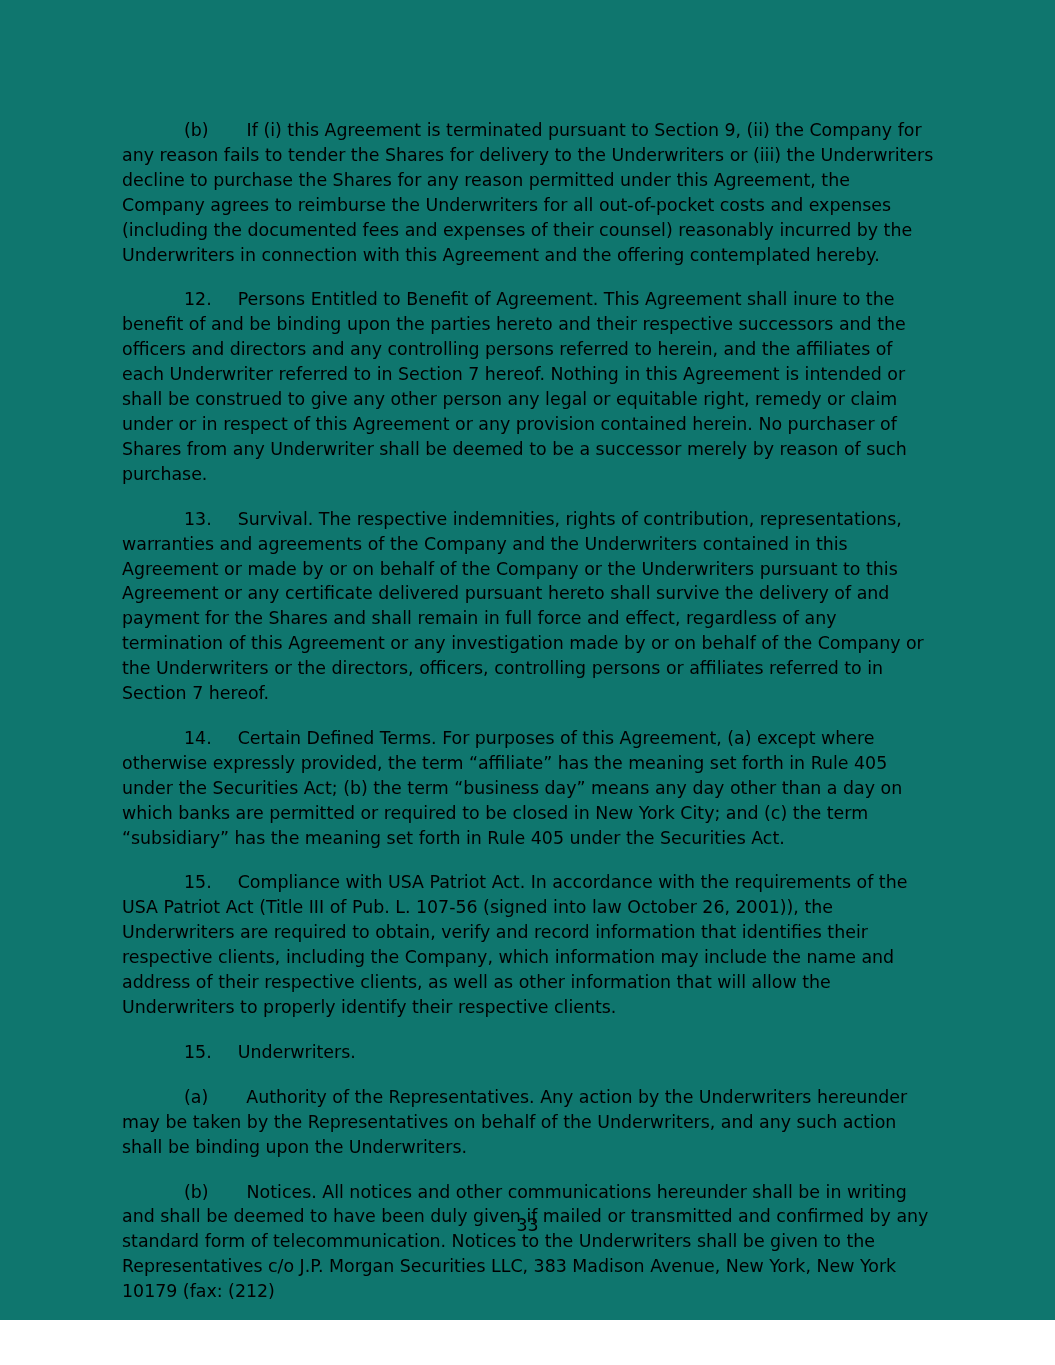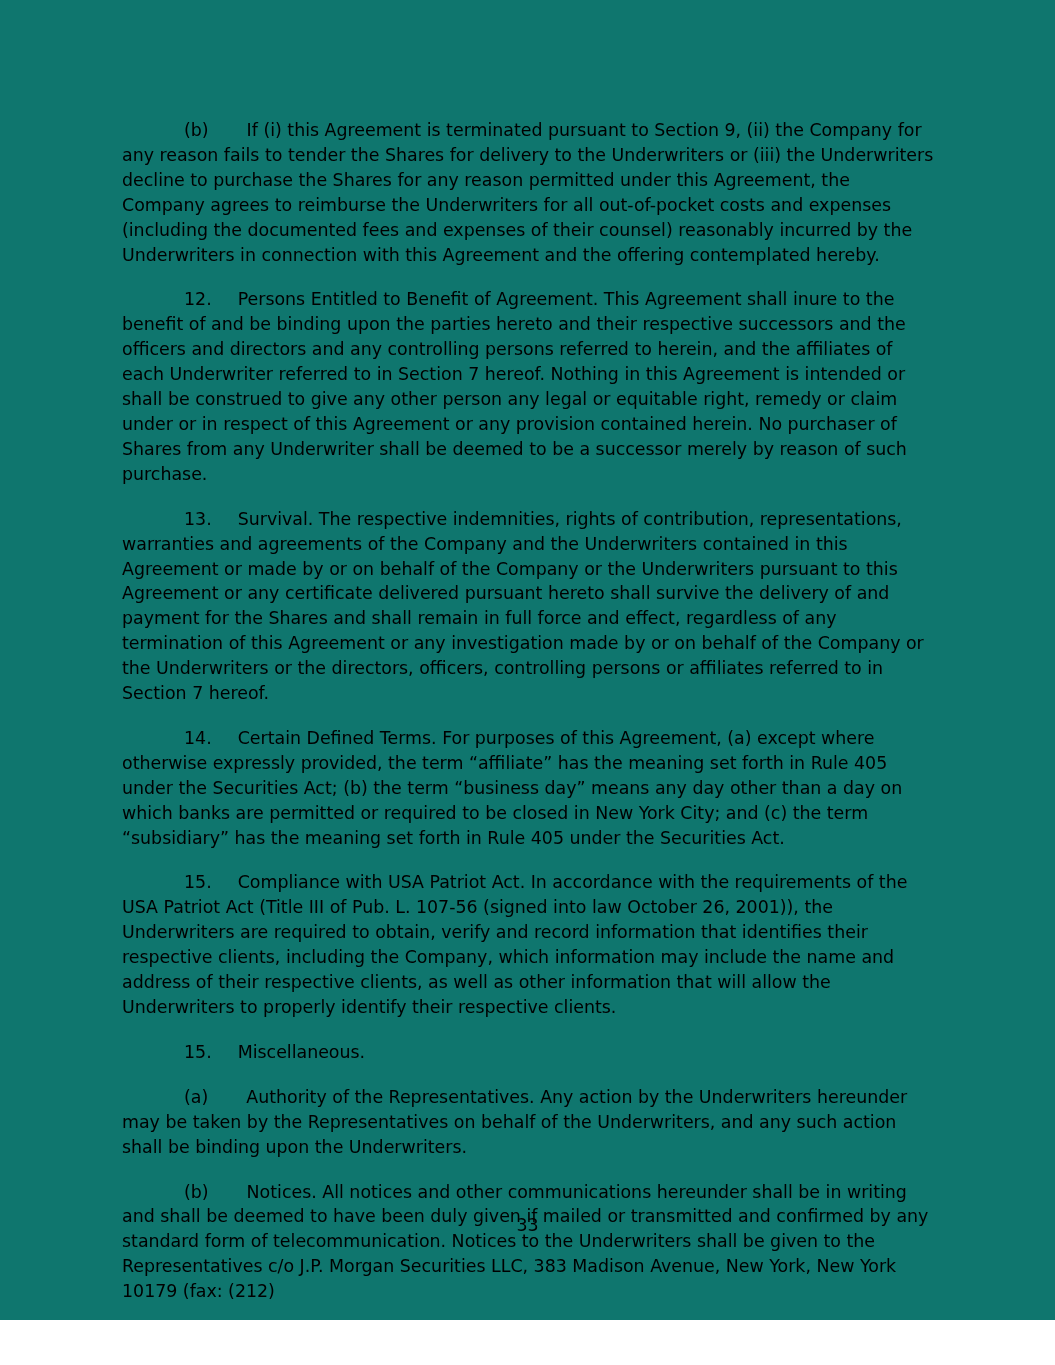--- a/index.html
+++ b/index.html
@@ -65,18 +65,18 @@
 </head>
 <body>
 
 <div class="page">
   <div class="content" id="body">
       <p class="para"><span class="indent"></span><span class="num">(b)</span><span class="gap-md"></span><span>If (i) this Agreement is terminated pursuant to Section 9, (ii) the Company for any reason fails to tender the Shares for delivery to the Underwriters or (iii) the Underwriters decline to purchase the Shares for any reason permitted under this Agreement, the Company agrees to reimburse the Underwriters for all out-of-pocket costs and expenses (including the documented fees and expenses of their counsel) reasonably incurred by the Underwriters in connection with this Agreement and the offering contemplated hereby.</span></p>
       <p class="para"><span class="indent"></span><span class="num">12.</span><span class="gap-sm"></span><span class="u">Persons Entitled to Benefit of Agreement</span><span>.  This Agreement shall inure to the benefit of and be binding upon the parties hereto and their respective successors and the officers and directors and any controlling persons referred to herein, and the affiliates of each Underwriter referred to in Section 7 hereof.  Nothing in this Agreement is intended or shall be construed to give any other person any legal or equitable right, remedy or claim under or in respect of this Agreement or any provision contained herein.  No purchaser of Shares from any Underwriter shall be deemed to be a successor merely by reason of such purchase.</span></p>
       <p class="para"><span class="indent"></span><span class="num">13.</span><span class="gap-sm"></span><span class="u">Survival</span><span>.  The respective indemnities, rights of contribution, representations, warranties and agreements of the Company and the Underwriters contained in this Agreement or made by or on behalf of the Company or the Underwriters pursuant to this Agreement or any certificate delivered pursuant hereto shall survive the delivery of and payment for the Shares and shall remain in full force and effect, regardless of any termination of this Agreement or any investigation made by or on behalf of the Company or the Underwriters or the directors, officers, controlling persons or affiliates referred to in Section 7 hereof.</span></p>
       <p class="para"><span class="indent"></span><span class="num">14.</span><span class="gap-sm"></span><span class="u">Certain Defined Terms</span><span>.  For purposes of this Agreement, (a) except where otherwise expressly provided, the term “affiliate” has the meaning set forth in Rule 405 under the Securities Act; (b) the term “business day” means any day other than a day on which banks are permitted or required to be closed in New York City; and (c) the term “subsidiary” has the meaning set forth in Rule 405 under the Securities Act.</span></p>
       <p class="para"><span class="indent"></span><span class="num">15.</span><span class="gap-sm"></span><span class="u">Compliance with USA Patriot Act</span><span>.  In accordance with the requirements of the USA Patriot Act (Title III of Pub. L. 107-56 (signed into law October 26, 2001)), the Underwriters are required to obtain, verify and record information that identifies their respective clients, including the Company, which information may include the name and address of their respective clients, as well as other information that will allow the Underwriters to properly identify their respective clients.</span></p>
-      <p class="para"><span class="indent"></span><span class="num">15.</span><span class="gap-sm"></span><span class="u">Miscellaneous</span><span>.</span></p>
+      <p class="para"><span class="indent"></span><span class="num">15.</span><span class="gap-sm"></span><span class="u">Underwriters</span><span>.</span></p>
       <p class="para"><span class="indent"></span><span class="num">(a)</span><span class="gap-md"></span><span>Authority of the Representatives. Any action by the Underwriters hereunder may be taken by the Representatives on behalf of the Underwriters, and any such action shall be binding upon the Underwriters.</span></p>
       <p class="para"><span class="indent"></span><span class="num">(b)</span><span class="gap-md"></span><span>Notices.  All notices and other communications hereunder shall be in writing and shall be deemed to have been duly given if mailed or transmitted and confirmed by any standard form of telecommunication.  Notices to the Underwriters shall be given to the Representatives c/o J.P. Morgan Securities LLC, 383 Madison Avenue, New York, New York 10179 (fax:  (212)</span></p>
     </div>
   <div class="pagenum">33</div>
 </div>
 
 </body></html>

